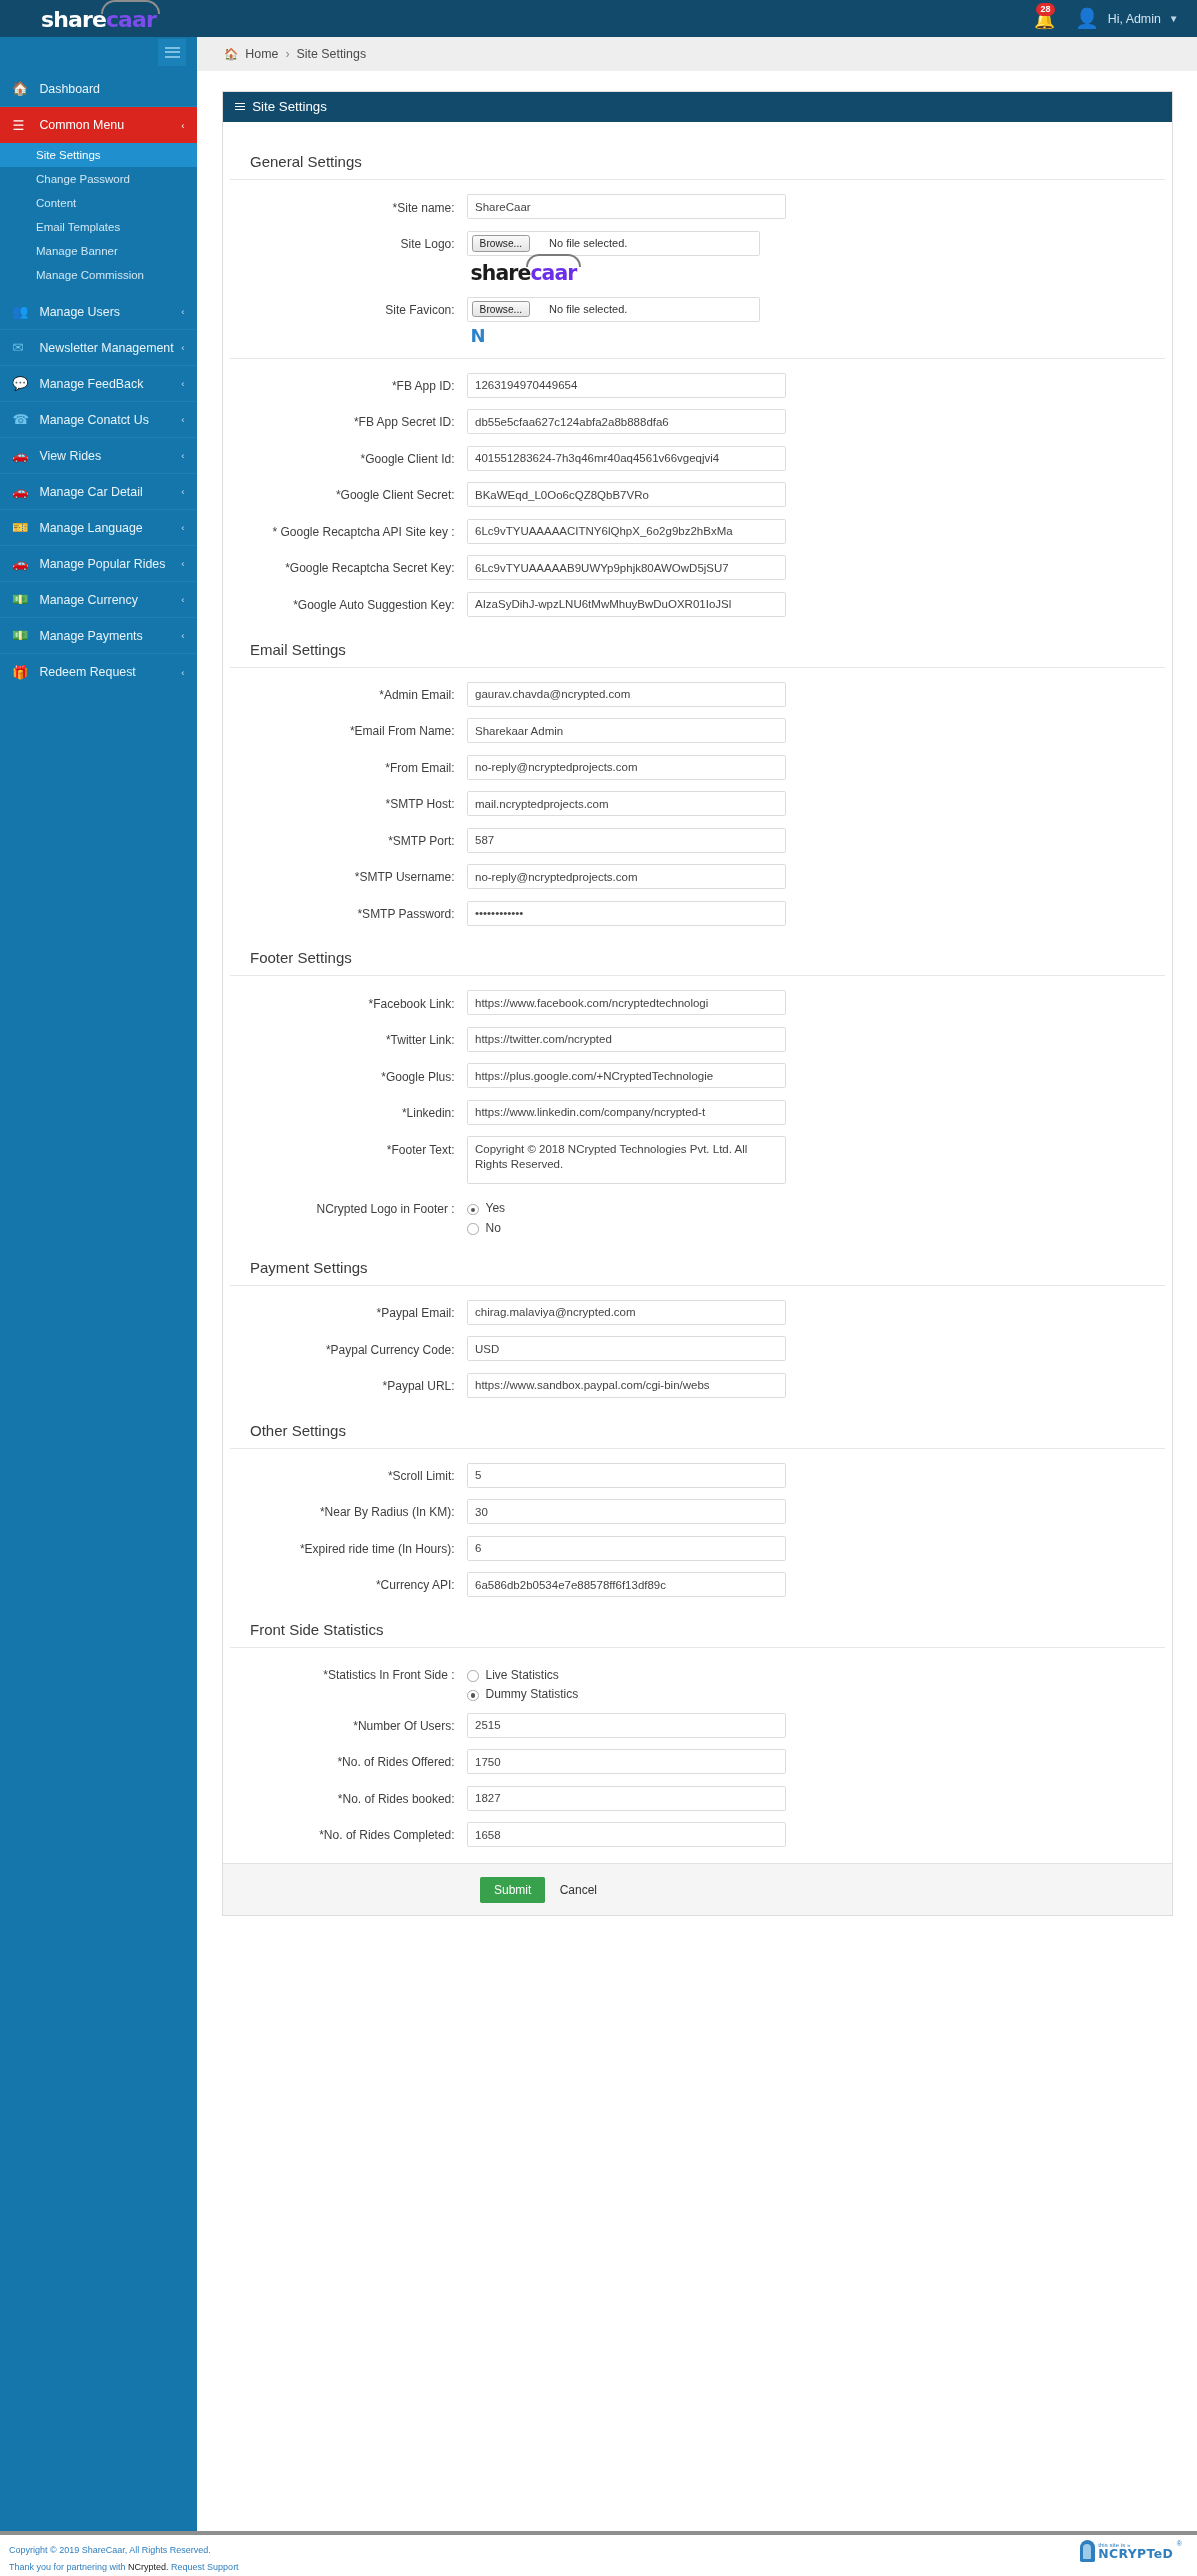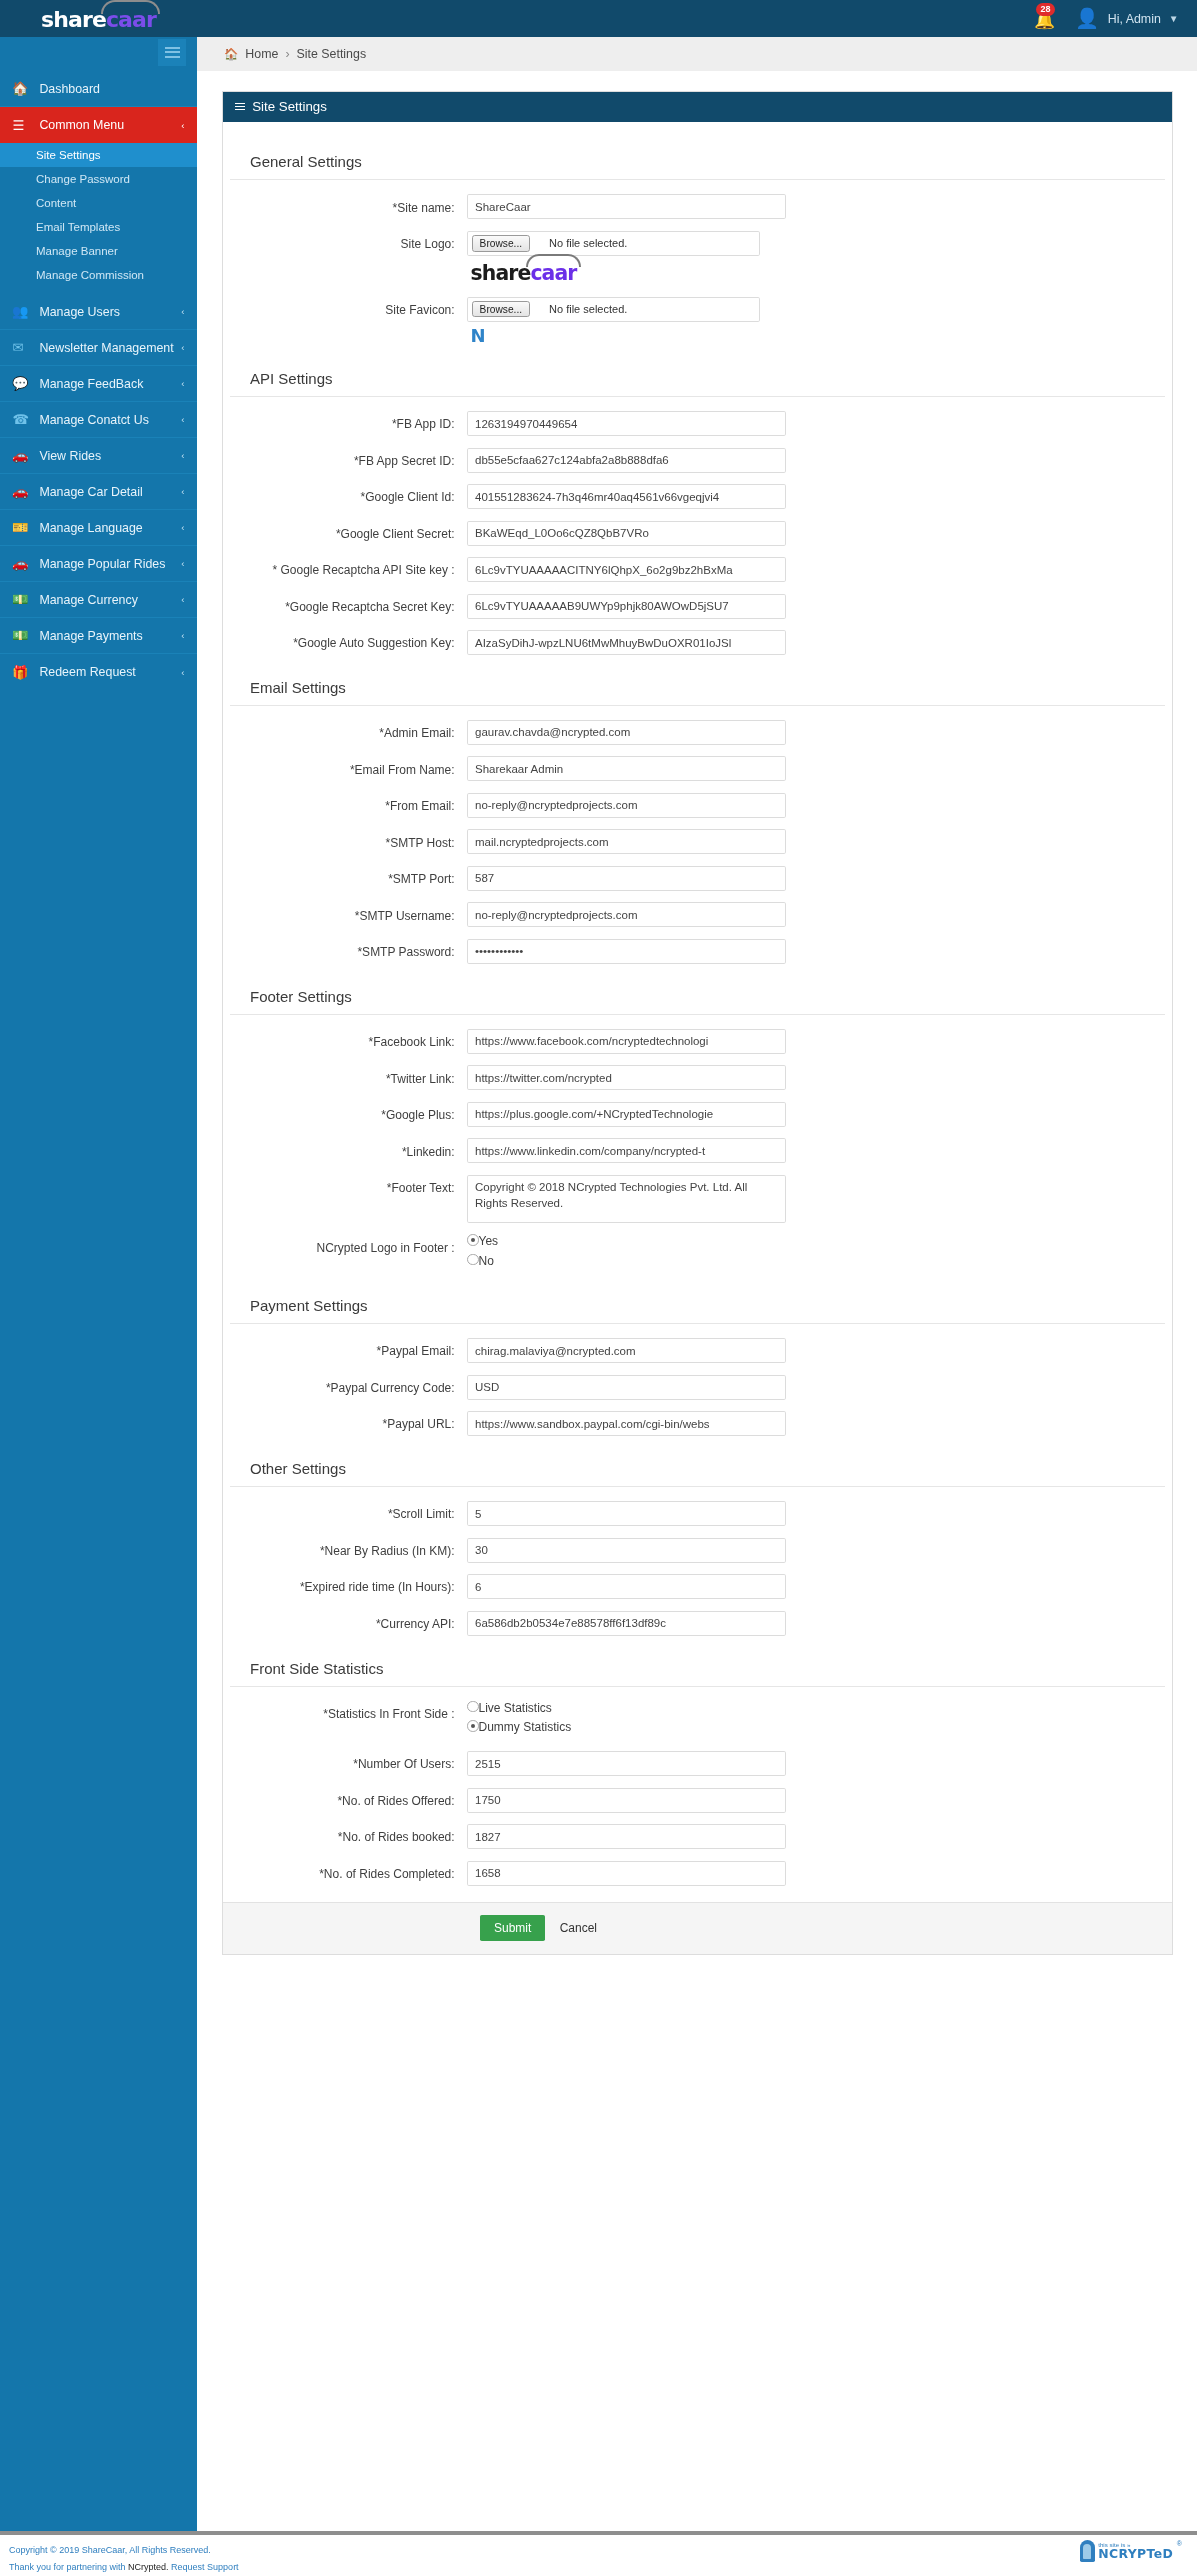--- a/index.html
+++ b/index.html
@@ -160,21 +160,21 @@
     color:#6b2fe8; letter-spacing:-0.9px; line-height:1;}
   .lp-roof{
     position:absolute; top:-9px; left:55px; width:55px; height:13.3px;
     border:2.7px solid #7a7a7a; border-bottom:none; border-radius:27px 27px 0 0;
   }
   .favicon-preview{
     margin:3.6px 0 0 3.6px; font-family:"DejaVu Sans", sans-serif;
     font-size:18px; font-weight:bold; color:#2f84c9;
   }
 
-  .radio-line{ display:flex; align-items:flex-start; height:19.5px; }
+  .radio-line{ display:flex; align-items:flex-end; gap:7px; height:19.5px; }
   .radio{
     width:11.5px; height:11.5px; border-radius:50%; border:0.9px solid #a9a9a9;
     background:#fff; display:inline-block; position:relative; flex:none;
   }
   .radio.on::after{
     content:""; position:absolute; left:2.7px; top:2.7px;
     width:4.4px; height:4.4px; border-radius:50%; background:#555;
   }
   .radio-label{ font-size:12px; color:#3f3f3f; }
 
@@ -401,21 +401,20 @@
           <div class="form-label">Site Favicon:</div>
           <div class="form-field">
             <div class="file-row">
               <span class="browse-btn">Browse...</span>
               <span class="file-none">No file selected.</span>
             </div>
             <div class="favicon-preview">N</div>
           </div>
         </div>
 
-        <div class="sec-title">API Settings</div>
         <div class="sec-rule"></div>
 
         <div class="form-row">
           <div class="form-label">*FB App ID:</div>
           <div class="form-field">
               <div class="inp">1263194970449654</div>
             </div>
         </div>
         <div class="form-row">
           <div class="form-label">*FB App Secret ID:</div>

